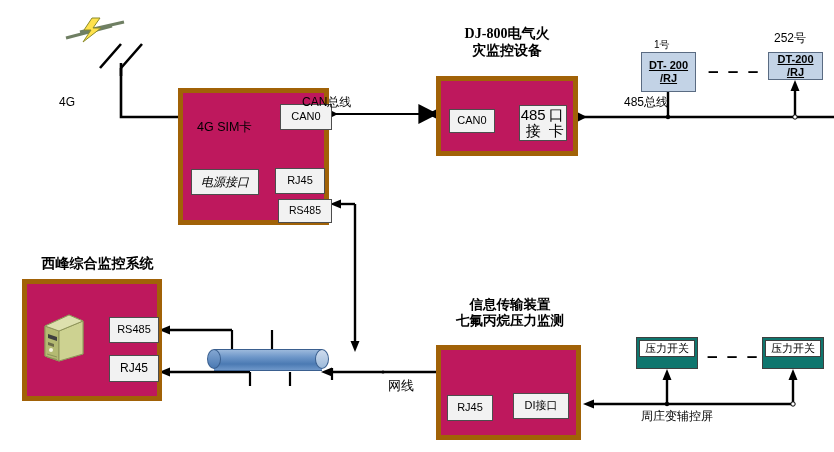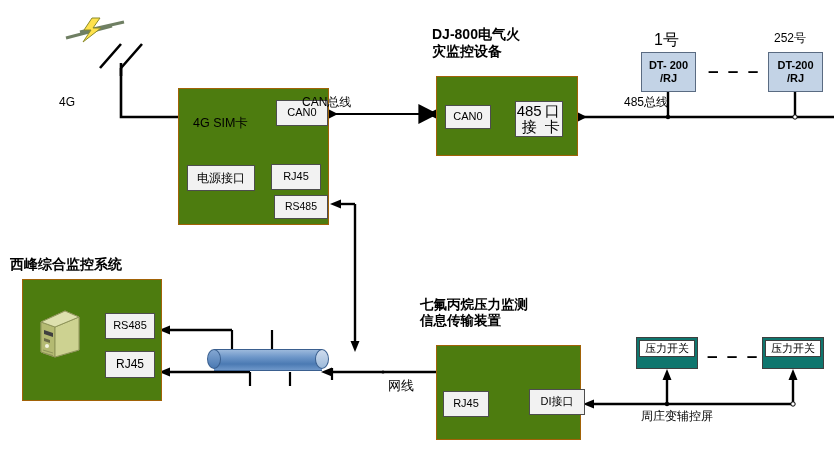--- a/index.html
+++ b/index.html
@@ -7,45 +7,46 @@
     width:834px;height:452px;position:relative;overflow:hidden;
     font-family:"Liberation Sans","DejaVu Sans",sans-serif;
     color:#000000;
   }
   #stage{position:absolute;left:0;top:0;width:834px;height:452px;}
   svg.wires{position:absolute;left:0;top:0;width:834px;height:452px;pointer-events:none;}
 
   
   .dev{
     position:absolute;box-sizing:border-box;
-    background:#4d7c0f;border:1px solid #a16207;
+    background:#be185d;border:5px solid #a16207;
   }
   .port{
     position:absolute;box-sizing:border-box;
     background:#f2f2f2;border:1px solid #4d4d4d;
     display:flex;align-items:center;justify-content:center;
     text-align:center;line-height:1.05;
     font-size:11px;color:#000;
   }
   .title{
-    position:absolute;text-align:left;font-weight:bold;
-    line-height:1.18;color:#000;
+    position:absolute;text-align:center;font-weight:bold;
+    line-height:1.18;color:#000;font-family:Liberation Serif, serif;
   }
   .title.cn{font-weight:bold;}
   .plain{
     position:absolute;font-size:12px;color:#000;white-space:nowrap;
   }
 
   
   .chip{
     position:absolute;box-sizing:border-box;
     background:#c3d3e6;border:1px solid #5a6b82;
     display:flex;align-items:center;justify-content:center;
     text-align:center;font-size:11px;font-weight:bold;line-height:1.15;
     color:#000;
+    text-decoration:underline;
   }
   .chip.twoline{flex-direction:column;}
   .pswitch{
     position:absolute;box-sizing:border-box;
     background:#0f766e;border:1px solid #3f3f3f;
   }
   .pswitch .cap{
     position:absolute;left:2px;top:2px;right:2px;height:17px;
     background:#ffffff;border:1px solid #3f3f3f;box-sizing:border-box;
     display:flex;align-items:center;justify-content:center;
@@ -195,21 +196,21 @@
   <div class="dev" style="left:178px;top:88px;width:151px;height:137px;">
     <div class="plain" style="left:14px;top:26px;font-size:12.5px;">4G SIM卡</div>
 
     <div class="port" style="left:97px;top:11px;width:52px;height:26px;">CAN0</div>
 
 
     <div class="port" style="left:92px;top:75px;width:50px;height:26px;">RJ45</div>
 
     <div class="port" style="left:95px;top:106px;width:54px;height:24px;font-size:10.5px;">RS485</div>
 
-    <div class="port" style="left:8px;top:76px;width:68px;height:26px;font-size:12px;">电源接口</div>
+    <div class="port" style="left:8px;top:76px;width:68px;height:26px;font-size:12px;font-style:italic;">电源接口</div>
   </div>
 
   <div class="plain" style="left:59px;top:95px;font-size:12px;">4G</div>
 
   <div class="plain" style="left:302px;top:94px;font-size:12px;">CAN总线</div>
 
   <div class="title" style="left:432px;top:26px;width:150px;font-size:14px;">
     <div>DJ-800电气火</div>
     <div>灾监控设备</div>
   </div>
@@ -217,28 +218,28 @@
   <div class="dev" style="left:436px;top:76px;width:142px;height:80px;">
     <div class="port" style="left:8px;top:28px;width:46px;height:24px;">CAN0</div>
     <div class="port" style="left:78px;top:24px;width:48px;height:36px;flex-direction:row;font-size:15px;">
       <span>485接</span>
       <span>口卡</span>
     </div>
   </div>
 
   <div class="plain" style="left:624px;top:94px;font-size:12px;">485总线</div>
 
-  <div class="plain" style="left:654px;top:30px;font-size:16px;">1号</div>
+  <div class="plain" style="left:654px;top:38px;font-size:10px;">1号</div>
   <div class="chip twoline" style="left:641px;top:52px;width:55px;height:40px;">
     <span>DT- 200</span>
     <span>/RJ</span>
   </div>
 
   <div class="plain" style="left:774px;top:30px;font-size:12px;">252号</div>
-  <div class="chip twoline" style="left:768px;top:52px;width:55px;height:40px;">
+  <div class="chip twoline" style="left:768px;top:52px;width:55px;height:28px;">
     <span>DT-200</span>
     <span>/RJ</span>
   </div>
 
   <div class="plain" style="left:708px;top:60px;font-size:19px;letter-spacing:2px;font-weight:bold;">– – –</div>
 
   <div class="title cn" style="left:10px;top:256px;width:175px;font-size:14px;">西峰综合监控系统</div>
 
   <div class="dev" style="left:22px;top:279px;width:140px;height:122px;">
     <div class="server" style="left:14px;top:28px;width:46px;height:52px;">
@@ -260,27 +261,27 @@
 
   <div class="cyl" style="left:207px;top:349px;width:122px;height:20px;">
     <div class="body"></div>
     <div class="capL"></div>
     <div class="capR"></div>
   </div>
 
   <div class="plain" style="left:388px;top:377px;font-size:13px;">网线</div>
 
   <div class="title cn" style="left:420px;top:297px;width:180px;font-size:13.5px;">
+    <div>信息传输装置</div>
     <div>七氟丙烷压力监测</div>
-    <div>信息传输装置</div>
   </div>
 
   <div class="dev" style="left:436px;top:345px;width:145px;height:95px;">
     <div class="port" style="left:6px;top:45px;width:46px;height:26px;font-size:11px;">RJ45</div>
-    <div class="port" style="left:72px;top:43px;width:56px;height:26px;font-size:11px;margin-left:20px;">DI接口</div>
+    <div class="port" style="left:72px;top:43px;width:56px;height:26px;font-size:11px;">DI接口</div>
   </div>
 
   <div class="pswitch" style="left:636px;top:337px;width:62px;height:32px;">
     <div class="cap">压力开关</div>
   </div>
 
   <div class="pswitch" style="left:762px;top:337px;width:62px;height:32px;">
     <div class="cap">压力开关</div>
   </div>
 

